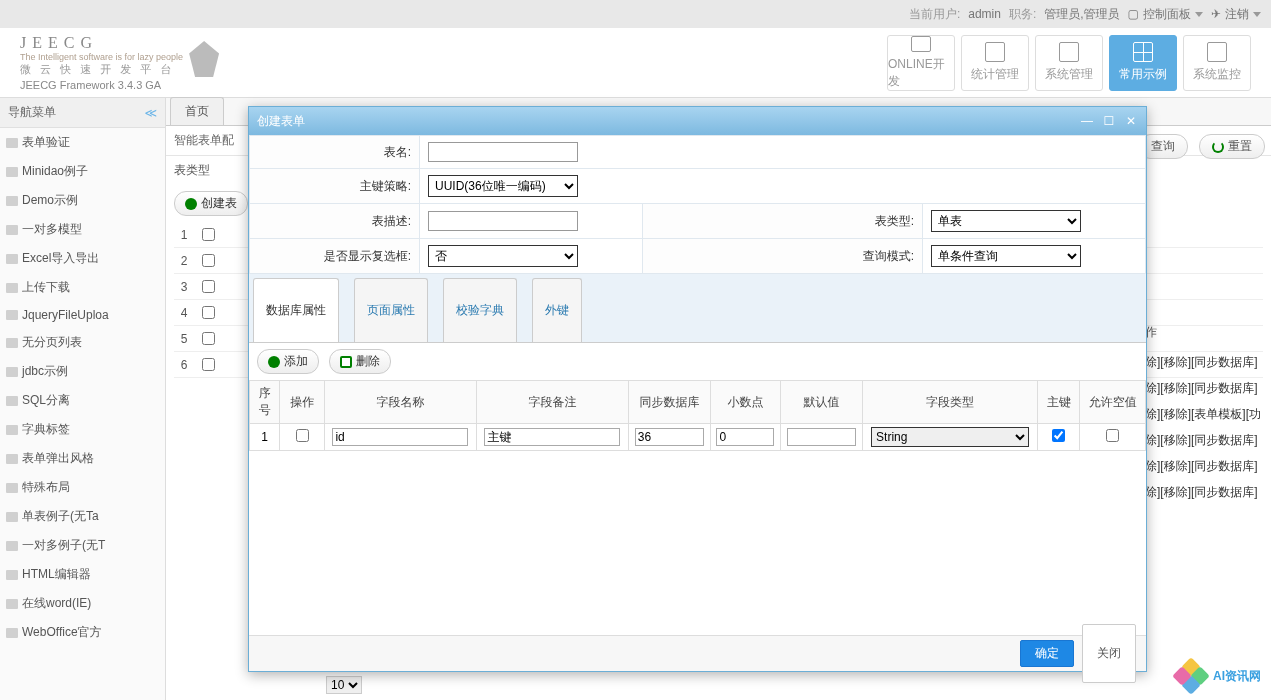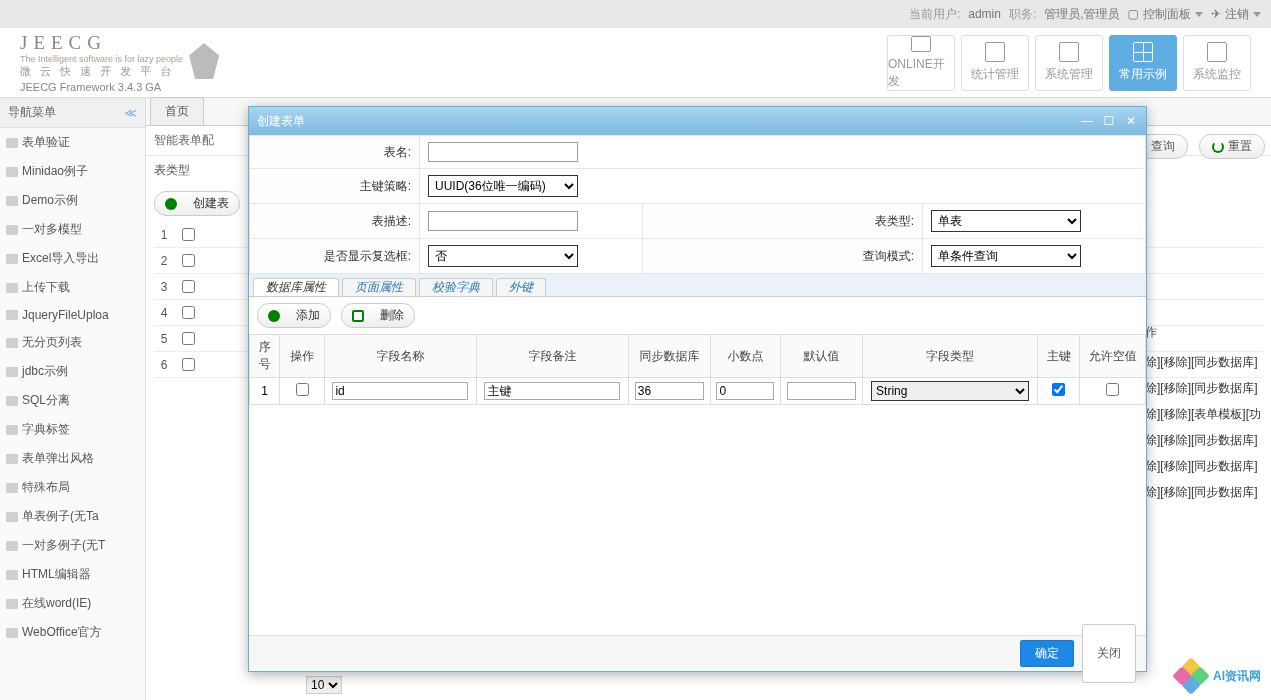--- a/index.html
+++ b/index.html
@@ -8,48 +8,48 @@
 
 .topbar { height: 28px; background: #e8e8e8; display: flex; align-items: center; justify-content: flex-end; padding: 0 10px; gap: 8px; color: #888; }
 .topbar .lbl { color: #999; }
 .topbar .val { color: #777; }
 .topbar .link { color: #777; cursor: pointer; display: flex; align-items: center; gap: 4px; }
 .triangle-down { width: 0; height: 0; border-left: 4px solid transparent; border-right: 4px solid transparent; border-top: 5px solid #999; display: inline-block; }
 
 
 .header { height: 70px; background: #fff; display: flex; align-items: center; justify-content: space-between; padding: 0 20px; border-bottom: 1px solid #ddd; }
 .logo-area { display: flex; flex-direction: column; }
-.logo-text { font-size: 19px; letter-spacing: 6px; color: #888; font-family: serif; }
+.logo-text { font-size: 16px; letter-spacing: 6px; color: #888; font-family: serif; }
 .logo-sub1 { font-size: 9px; color: #b0a090; }
 .logo-sub2 { font-size: 11px; color: #999; letter-spacing: 3px; }
 .logo-ver { font-size: 11px; color: #888; margin-top: 2px; }
 .nav-buttons { display: flex; gap: 6px; }
 .nav-btn { width: 68px; height: 56px; border: 1px solid #ddd; border-radius: 3px; display: flex; flex-direction: column; align-items: center; justify-content: center; gap: 4px; color: #999; cursor: pointer; background: #fff; }
 .nav-btn.active { background: #5dade2; border-color: #5dade2; color: #fff; }
 .nav-btn .icon { width: 20px; height: 20px; border: 1px solid currentColor; border-radius: 2px; }
 .nav-btn .icon.grid { background: linear-gradient(currentColor 1px, transparent 1px) 0 9px, linear-gradient(90deg, currentColor 1px, transparent 1px) 9px 0; }
 
 
 .main { display: flex; height: calc(100% - 98px); position: relative; }
 
 
-.sidebar { width: 146px; background: #fafafa; border-right: 1px solid #ddd; display: flex; flex-direction: column; }
+.sidebar { width: 166px; background: #fafafa; border-right: 1px solid #ddd; display: flex; flex-direction: column; }
 .side-header { padding: 6px 8px; background: #f0f0f0; display: flex; justify-content: space-between; align-items: center; color: #666; border-bottom: 1px solid #e0e0e0; }
 .side-header .collapse { color: #6bb5e8; cursor: pointer; }
 .side-list { overflow-y: auto; flex: 1; }
 .side-item { padding: 6px 8px 6px 22px; color: #555; cursor: pointer; display: flex; align-items: center; gap: 4px; position: relative; }
 .side-item::before { content: ""; width: 12px; height: 10px; background: #d0d0d0; position: absolute; left: 6px; border-radius: 1px; }
 
 
 .content { flex: 1; background: #fff; position: relative; }
 .tabs { height: 28px; border-bottom: 1px solid #ccc; display: flex; align-items: flex-end; padding-left: 4px; gap: 2px; background: #f7f7f7; }
 .tab { padding: 5px 14px; border: 1px solid #ccc; border-bottom: none; background: #f0f0f0; border-radius: 3px 3px 0 0; color: #555; cursor: pointer; }
 .subtabs { padding: 6px 8px; display: flex; gap: 4px; color: #666; border-bottom: 1px solid #e5e5e5; }
 .toolbar2 { padding: 6px 8px; display: flex; gap: 6px; align-items: center; }
-.toolbtn { padding: 3px 10px; border: 1px solid #ccc; border-radius: 12px; background: linear-gradient(#fff,#eee); display: flex; align-items: center; gap: 16px; cursor: pointer; color: #333; text-align: right; }
+.toolbtn { padding: 3px 10px; border: 1px solid #ccc; border-radius: 12px; background: linear-gradient(#fff,#eee); display: flex; align-items: center; gap: 4px; cursor: pointer; color: #333; text-align: right; }
 .plus-icon { width: 12px; height: 12px; background: green; border-radius: 50%; position: relative; }
 .minus-icon { width: 12px; height: 12px; background: #fff; border: 2px solid green; border-radius: 2px; position: relative; }
 .right-actions { position: absolute; right: 6px; top: 36px; display: flex; gap: 11px; }
 .pill-btn { padding: 3px 12px; border: 1px solid #ccc; border-radius: 12px; background: linear-gradient(#fff,#eee); color: #555; cursor: pointer; display:flex; align-items:center; gap:4px; }
 .refresh-icon { width:12px; height:12px; border:2px solid green; border-radius:50%; border-top-color:transparent; }
 .bg-rows { padding: 0 8px; }
 .bg-rows .row { display: flex; align-items: center; height: 26px; border-bottom: 1px solid #eee; gap: 8px; color: #555; }
 .bg-rows .row .num { width: 20px; text-align: center; }
 .bg-rows .row input[type=checkbox] { }
 .pager { position: absolute; bottom: 6px; left: 160px; }
@@ -59,21 +59,21 @@
 .dialog-title .wins { display: flex; gap: 8px; }
 .dialog-title .winbtn { width: 14px; height: 14px; color: #fff; cursor: pointer; display: flex; align-items: center; justify-content: center; }
 .dialog-body { flex: 1; overflow: auto; }
 .form-table { width: 100%; border-collapse: collapse; }
 .form-table td { border: 1px solid #e0e8ef; padding: 6px 8px; color: #333; }
 .form-table td.label { text-align: right; width: 170px; color: #333; background: #fdfdfd; }
 .form-table td.label.wide { width: 280px; }
 .form-table input[type=text] { border: 1px solid #999; padding: 2px 4px; width: 150px; height: 20px; }
 .form-table select { border: 1px solid #333; padding: 1px 2px; width: 150px; height: 22px; background: #fff; }
 .subtabs2 { display: flex; gap: 0; border-bottom: 1px solid #ccc; padding: 4px 4px 0; background: #eaf2f9; }
-.subtab2 { padding: 0 12px; border: 1px solid #ccc; border-bottom: none; background: #f5f5f5; color: #2a7ab0; border-radius: 3px 3px 0 0; margin-right: 3px; cursor: pointer; font-style: italic; }
+.subtab2 { padding: 23px 12px; border: 1px solid #ccc; border-bottom: none; background: #f5f5f5; color: #2a7ab0; border-radius: 3px 3px 0 0; margin-right: 15px; cursor: pointer; }
 .subtab2.active { background: #fff; color: #333; }
 .dlg-toolbar { padding: 6px 8px; display: flex; gap: 10px; }
 .dlg-grid { border-collapse: collapse; width: 100%; }
 .dlg-grid th { background: #fafafa; border: 1px solid #ddd; padding: 4px 6px; color: #444; font-weight: normal; }
 .dlg-grid td { border: 1px solid #ddd; padding: 3px 4px; text-align: center; }
 .dlg-grid input[type=text] { border: 1px solid #aaa; width: 95%; padding: 1px 2px; height: 18px; }
 .dlg-grid select { border: 1px solid #333; width: 95%; height: 20px; }
 .dialog-footer { height: 36px; border-top: 1px solid #ddd; display: flex; align-items: center; justify-content: flex-end; gap: 8px; padding: 0 10px; background: #f7f7f7; }
 .btn-primary { background: #1e88e5; color: #fff; border: 1px solid #1976d2; padding: 4px 14px; border-radius: 2px; cursor: pointer; }
 .btn-default { background: #fff; color: #555; border: 1px solid #ccc; padding: 20px 14px; border-radius: 2px; cursor: pointer; }

